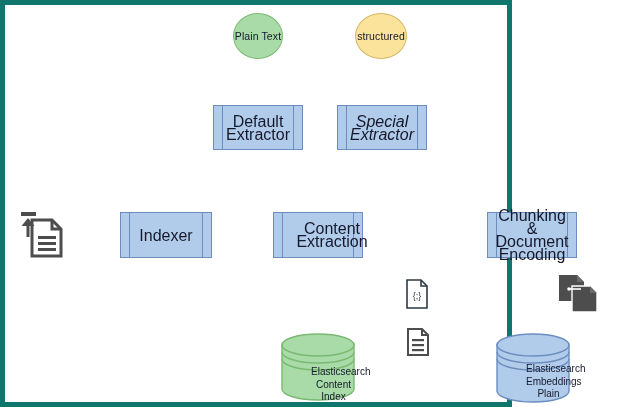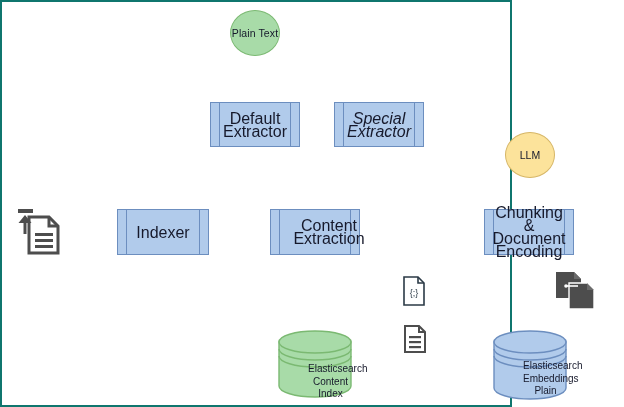--- a/index.html
+++ b/index.html
@@ -4,21 +4,21 @@
 <style>
   html,body{margin:0;padding:0;background:#ffffff;}
   body{
     width:624px;height:407px;position:relative;overflow:hidden;
     font-family:"Liberation Sans","DejaVu Sans",sans-serif;
     color:#16192b;
   }
   #canvas{
     position:absolute;left:0;top:0;width:512px;height:407px;
     background:#ffffff;
-    border:2px solid #0f766e;
+    border:5px solid #0f766e;
     box-sizing:border-box;
   }
   .node{position:absolute;box-sizing:border-box;}
 
   
   .ellipse{
     border-radius:50%;
     display:flex;align-items:center;justify-content:center;
     text-align:center;
     font-size:10.5px;line-height:12px;
@@ -64,36 +64,36 @@
 </style>
 </head>
 <body>
 
 <div id="canvas">
 
   <div class="node ellipse green" style="left:228px;top:8px;width:50px;height:46px;">
     <span>Plain Text</span>
   </div>
 
+  <div class="node ellipse yellow" style="left:350px;top:8px;width:52px;height:46px;">
+    <span>structured</span>
+  </div>
 
   <div class="node process" style="left:208px;top:100px;width:90px;height:45px;">
     <span class="bar l"></span>
     <span class="bar r"></span>
     <span class="ptxt">Default Extractor</span>
   </div>
 
   <div class="node process" style="left:332px;top:100px;width:90px;height:45px;font-style:italic;">
     <span class="bar l"></span>
     <span class="bar r"></span>
     <span class="ptxt">Special Extractor</span>
   </div>
 
-  <div class="node ellipse yellow" style="left:503px;top:130px;width:50px;height:46px;">
-    <span>LLM</span>
-  </div>
 
   <div class="icon" style="left:14px;top:206px;">
     <svg width="46" height="48" viewBox="0 0 46 48">
 
       <path d="M13 9 H33 L42 18 V45 H13 Z" fill="none" stroke="#4d4d4d" stroke-width="3"></path>
       <path d="M33 9 V18 H42" fill="none" stroke="#4d4d4d" stroke-width="3"></path>
 
       <rect x="19" y="25" width="18" height="3" fill="#4d4d4d"></rect>
       <rect x="19" y="31" width="18" height="3" fill="#4d4d4d"></rect>
       <rect x="19" y="37" width="18" height="3" fill="#4d4d4d"></rect>

